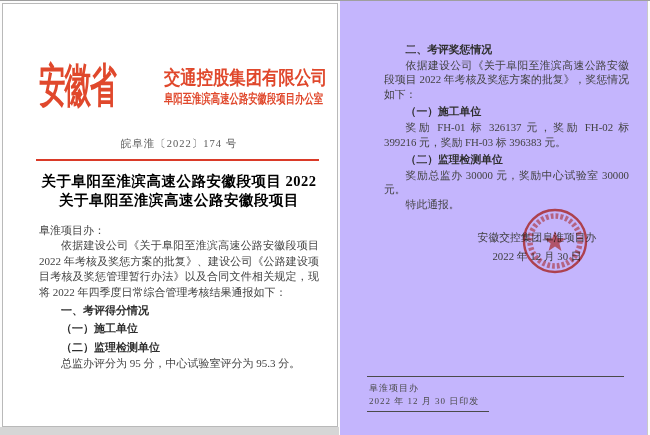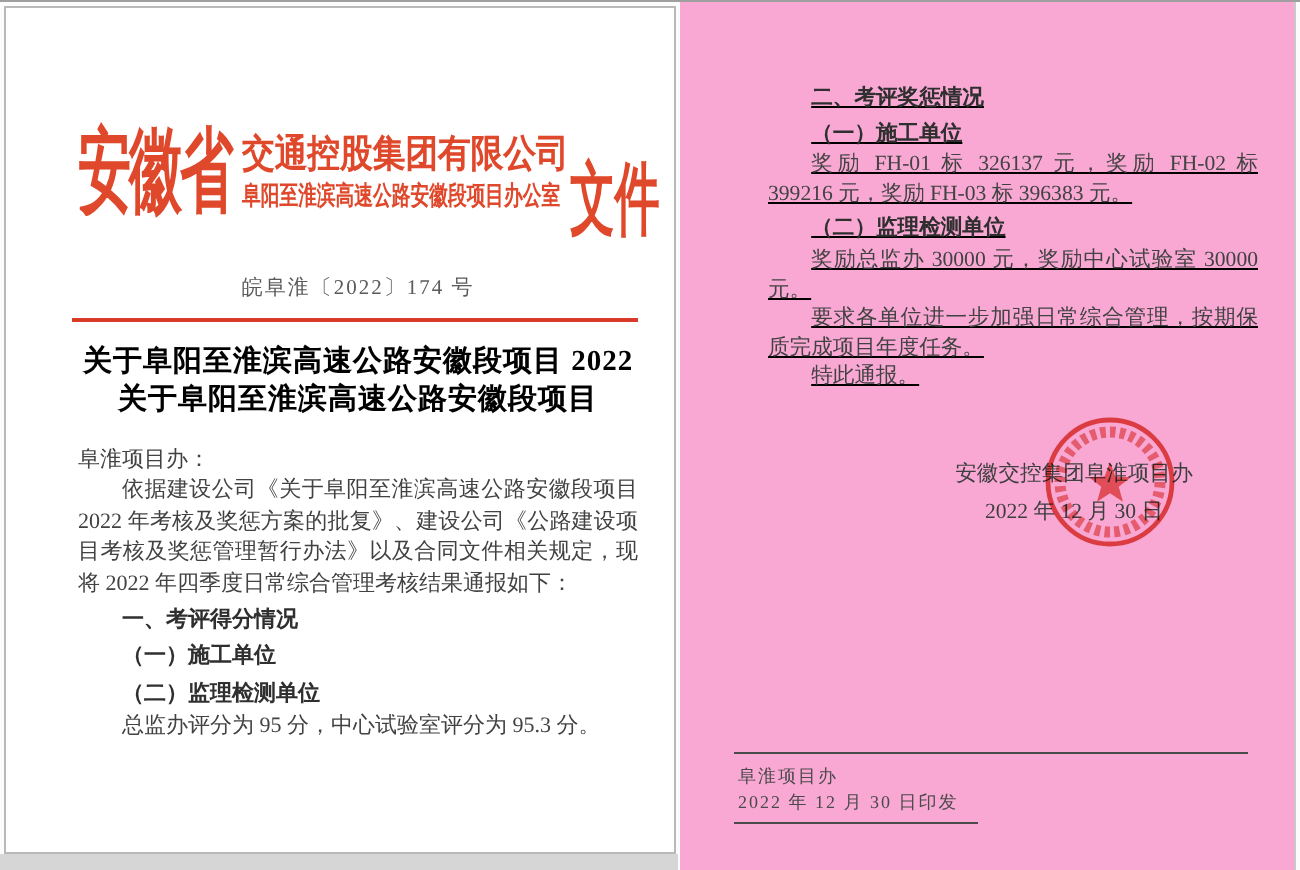--- a/index.html
+++ b/index.html
@@ -8,21 +8,21 @@
     background:#fcfcfc;border-top:1px solid #9f9f9f;box-sizing:border-box;
     font-family:"Liberation Serif","DejaVu Serif",serif;
   }
   
   .page-left{
     position:absolute;left:2px;top:2px;width:336px;height:424px;
     background:#fff;border:1px solid #b9b9b9;box-sizing:border-box;
     padding:0 18px 0 36px;overflow:hidden;
   }
   .gray-strip{position:absolute;left:0;top:426px;width:339px;height:9px;background:#d6d6d6;}
-  .letterhead{display:flex;align-items:flex-start;margin-top:58px;height:50px;}
+  .letterhead{display:flex;align-items:flex-start;margin-top:58px;height:50px;gap:43px;}
   .org-region{width:80px;height:50px;overflow:visible;flex:0 0 auto;}
   .org-region-inner{
     display:inline-block;white-space:nowrap;font-size:46px;line-height:48px;font-weight:bold;
     color:#e0482c;transform:scaleX(0.58);transform-origin:left top;letter-spacing:-2px;
   }
   .org-mid{width:164px;flex:0 0 auto;margin-left:2px;padding-top:4px;overflow:visible;}
   .org-line1-inner{
     display:inline-block;white-space:nowrap;font-size:19px;line-height:23px;font-weight:bold;
     color:#e0482c;transform:scaleX(0.86);transform-origin:left top;
   }
@@ -38,22 +38,22 @@
   .doc-number{margin-top:25px;text-align:center;font-size:10.5px;color:#5a5a5a;letter-spacing:1px;}
   .red-rule{margin-top:8px;margin-left:-3px;margin-right:0;height:2px;background:#da3a28;}
   .doc-title{margin-top:11px;text-align:center;font-size:14.5px;font-weight:bold;color:#000000;line-height:18.5px;letter-spacing:0.5px;}
   .body1{margin-top:14px;font-size:11px;line-height:15.4px;color:#424242;text-align:justify;}
   .body1 p, .body2 p{margin:0;padding:0;}
   .ti2{text-indent:2em;}
   .hd{font-weight:bold;color:#2f2f2f;margin-top:3px !important;margin-bottom:1px !important;}
   
   .page-right{
     position:absolute;left:340px;top:0;width:308px;height:435px;
-    background:#f9a8d4;border-right:1px solid #c9c9c9;box-sizing:border-box;
-    padding:38px 18px 0 44px;overflow:hidden;text-decoration:underline;
+    background:#c4b5fd;border-right:1px solid #c9c9c9;box-sizing:border-box;
+    padding:38px 18px 0 44px;overflow:hidden;
   }
   .body2{font-size:10.8px;line-height:14.6px;color:#424242;text-align:justify;}
   .signature{position:absolute;left:118px;top:229px;width:158px;text-align:center;
     font-size:10.8px;color:#3e3e3e;line-height:14px;}
   .signature .sig-date{margin-top:5px;}
   .seal{position:absolute;left:181px;top:206px;width:68px;height:68px;opacity:0.88;mix-blend-mode:multiply;}
   .footer{
     position:absolute;left:27px;top:375px;width:257px;
     border-top:1px solid #4a4a4a;padding-top:5px;
     display:flex;justify-content:space-between;align-items:flex-start;
@@ -100,25 +100,25 @@
       <p class="ti2">总监办评分为 95 分，中心试验室评分为 95.3 分。</p>
     </div>
   </div>
 
   <div class="gray-strip"></div>
 
   <div class="page-right">
 
     <div class="body2">
       <p class="ti2 hd">二、考评奖惩情况</p>
+      <p class="ti2">依据建设公司《关于阜阳至淮滨高速公路安徽段项目 2022 年考核及奖惩方案的批复》，奖惩情况如下：</p>
       <p class="ti2 hd">（一）施工单位</p>
       <p class="ti2">奖励 FH-01 标 326137 元，奖励 FH-02 标 399216 元，奖励 FH-03 标 396383 元。</p>
       <p class="ti2 hd">（二）监理检测单位</p>
       <p class="ti2">奖励总监办 30000 元，奖励中心试验室 30000 元。</p>
-      <p class="ti2">要求各单位进一步加强日常综合管理，按期保质完成项目年度任务。</p>
       <p class="ti2">特此通报。</p>
     </div>
 
     <div class="signature">
       <div>安徽交控集团阜淮项目办</div>
       <div class="sig-date">2022 年 12 月 30 日</div>
     </div>
 
     <svg class="seal" viewBox="0 0 68 68" aria-hidden="true">
       <circle cx="34" cy="34" r="31" fill="none" stroke="#dd4436" stroke-width="2.4"></circle>

